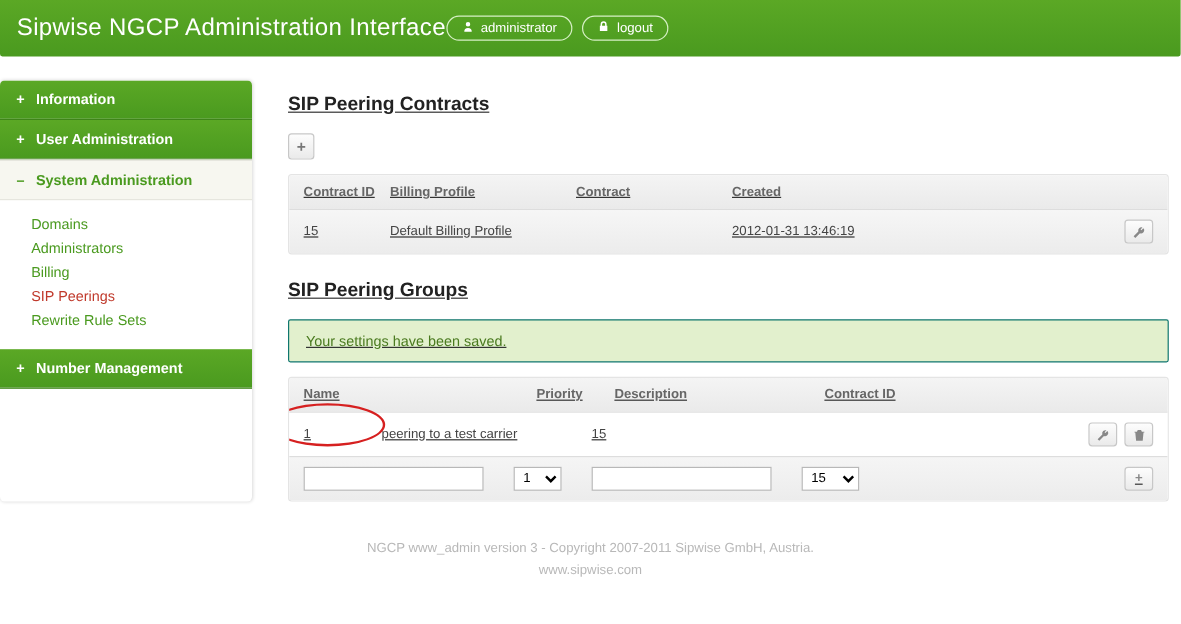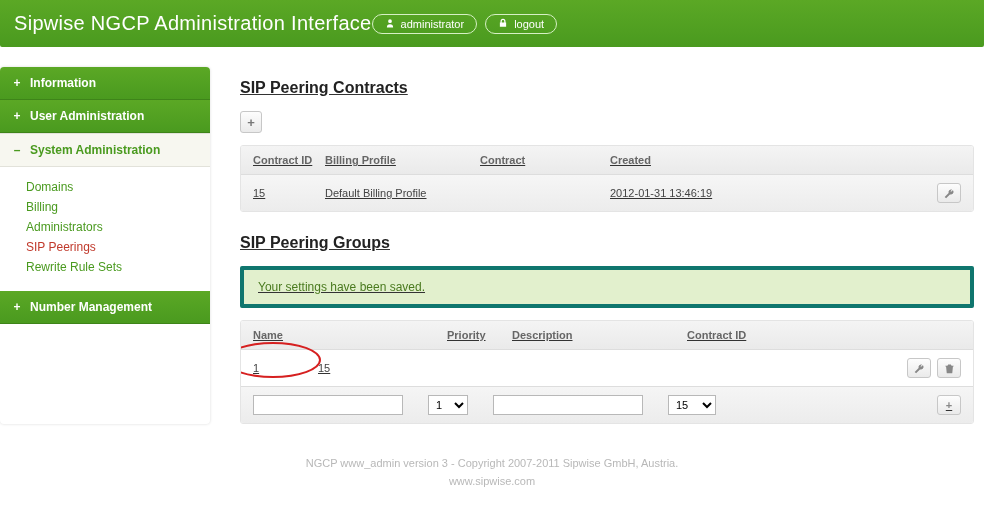--- a/index.html
+++ b/index.html
@@ -78,21 +78,21 @@
     background: linear-gradient(#fdfdfd,#eaeaea);
     border: 1px solid #c7c7c7;
     border-radius: 3px;
     display: inline-flex; align-items: center; justify-content: center;
     cursor: pointer; color: #888;
   }
   .tool-btn svg { width: 11px; height: 11px; fill: #888; }
   .col-actions { display: flex; gap: 6px; justify-content: flex-end; }
   .alert-success {
     background: #e2f0cd;
-    border: 4px solid #0f766e;
+    border: 1px solid #0f766e;
     color: #4a7a1f;
     padding: 10px 14px;
     font-size: 12px;
     margin: 14px 0 6px 0;
     border-radius: 2px;
   }
   .link-green { color: #4a9a1f; cursor: pointer; }
   .select, .text-input {
     border: 1px solid #b8b8b8; background: #fff; font-size: 11px;
     height: 20px; padding: 1px 3px;
@@ -143,22 +143,22 @@
       <div class="nav-item">
         <span class="glyph">+</span>
         <span>User Administration</span>
       </div>
       <div class="nav-item expanded">
         <span class="glyph">–</span>
         <span>System Administration</span>
       </div>
       <div class="subnav">
         <a>Domains</a>
+        <a>Administrators</a>
         <a>Billing</a>
-        <a>Administrators</a>
         <a class="active">SIP Peerings</a>
         <a>Rewrite Rule Sets</a>
       </div>
       <div class="nav-item">
         <span class="glyph">+</span>
         <span>Number Management</span>
       </div>
     </div>
 
     <div class="content">
@@ -197,20 +197,21 @@
       <div class="table-block" style="position:relative">
         <div class="thead">
           <div style="width:194px">Name</div>
           <div style="width:65px">Priority</div>
           <div style="width:175px">Description</div>
           <div style="flex:1">Contract ID</div>
           <div style="width:70px"></div>
         </div>
         <div class="trow light" style="position:relative">
           <div style="width:65px">1</div>
+          <div style="width:175px">peering to a test carrier</div>
           <div style="flex:1">15</div>
           <div style="width:70px" class="col-actions">
             <span class="tool-btn">
               <svg viewBox="0 0 16 16">
                   <path d="M13.7 4.3a4 4 0 01-5 5L3 15l-2-2 5.7-5.7a4 4 0 015-5l-2.3 2.3 1 1 2.3-2.3z"></path>
                 </svg>
             </span>
             <span class="tool-btn">
               <svg viewBox="0 0 16 16">
                   <path d="M3 5h10l-1 10H4L3 5zm3-3h4l1 2H5l1-2zM2 4h12v1H2z"></path>

